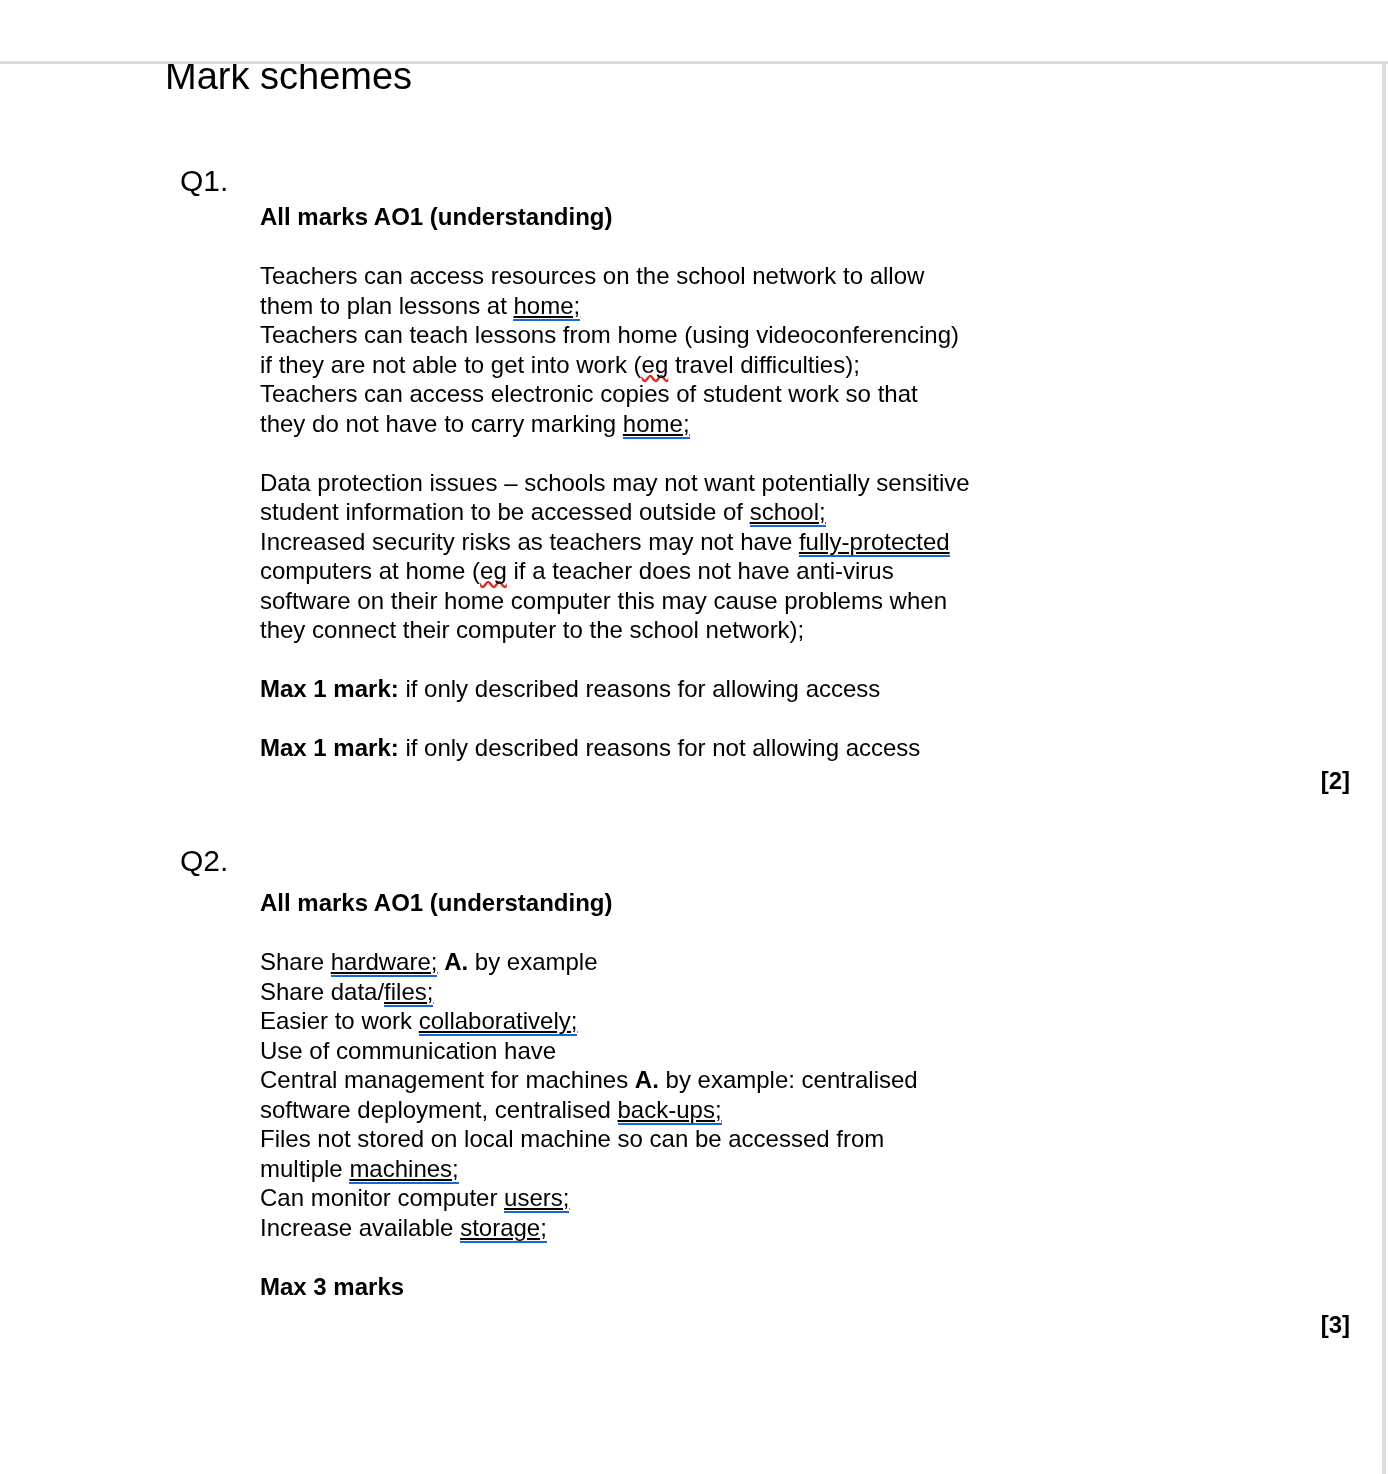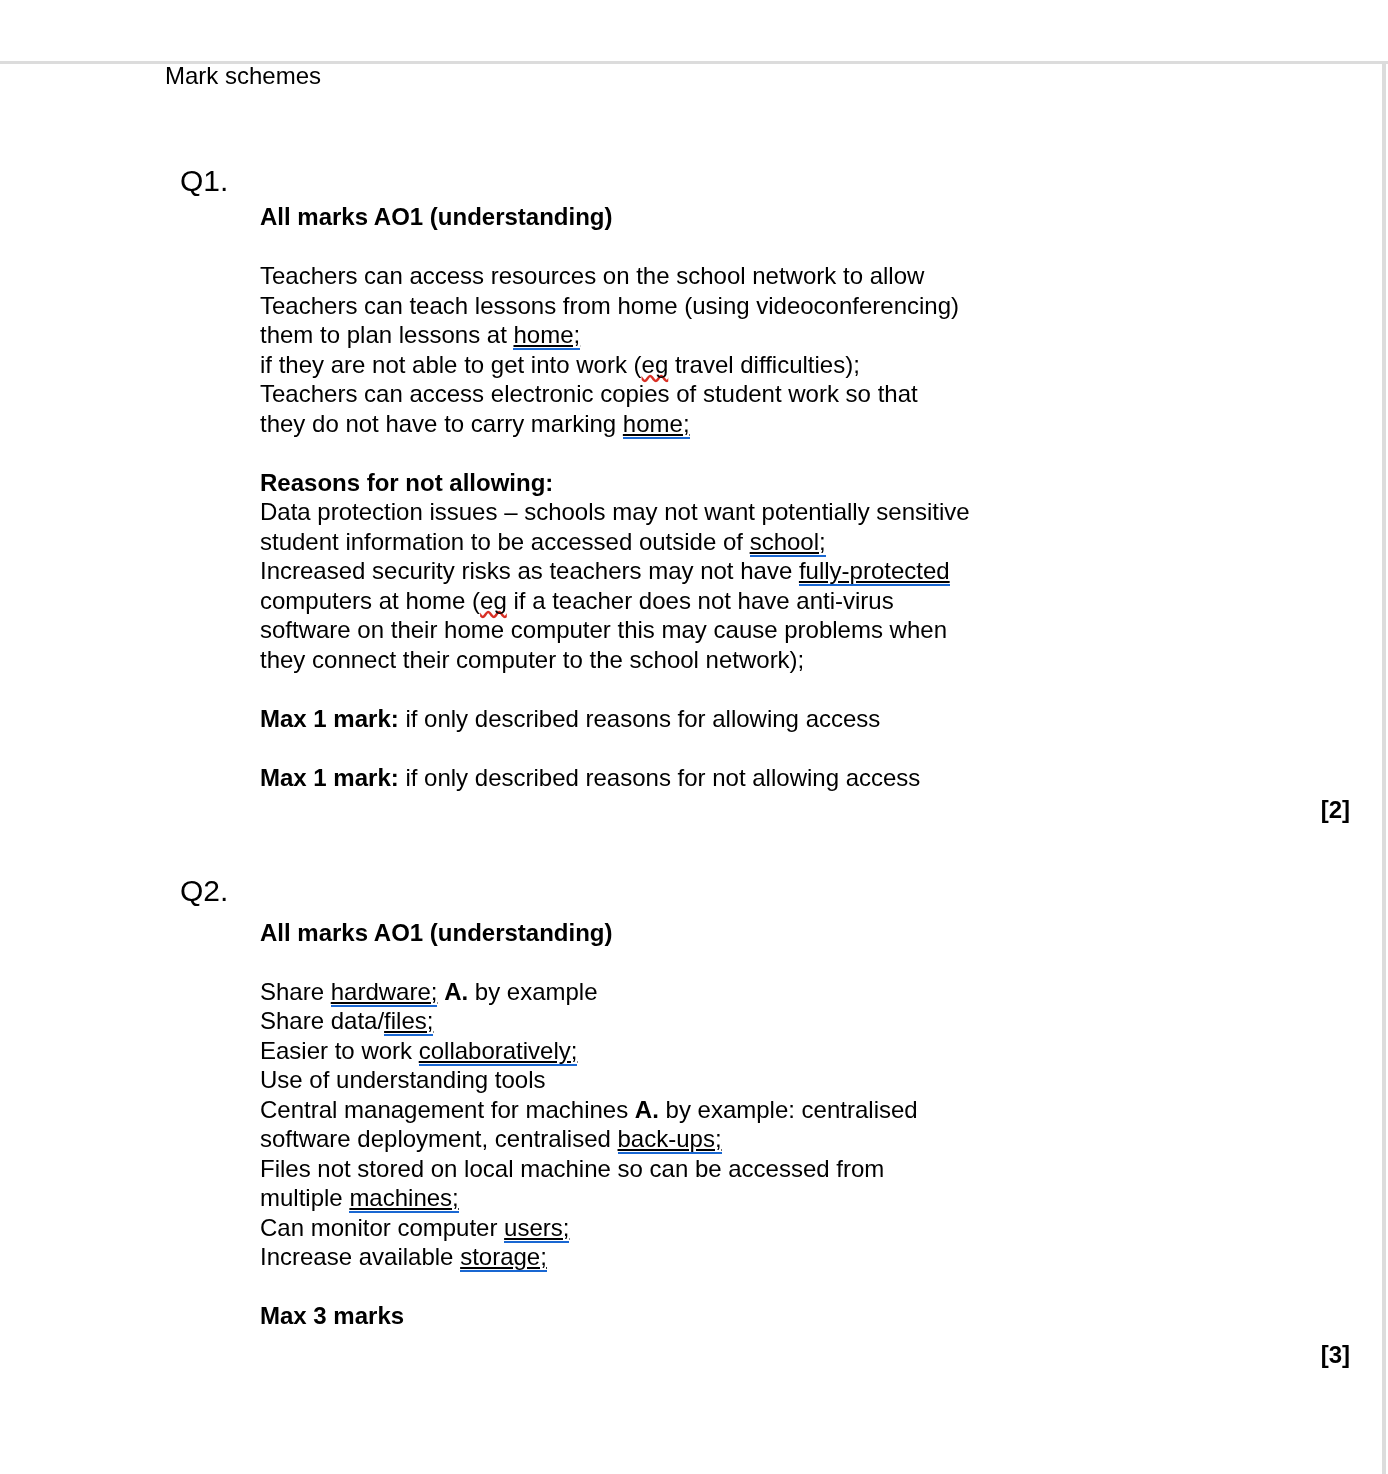--- a/index.html
+++ b/index.html
@@ -9,21 +9,21 @@
     color:#000;
     -webkit-font-smoothing:antialiased;
   }
   .page{position:relative;width:1388px;height:1474px;background:#fff;}
   .edge{position:absolute;}
   .edge-top{top:3px;left:0;right:0;height:3px;background:var(--border-light,#dcdcdc);}
   .edge-right{top:3px;right:2px;bottom:8px;width:4px;background:var(--border-light,#dcdcdc);}
 
   .doc-title{
     margin:58px 0 0 165px;
-    font-size:24px;line-height:36px;font-weight:400;
+    font-size:38px;line-height:36px;font-weight:400;
   }
   .question{margin-left:180px;}
   .question.q1{margin-top:69px;}
   .question.q2{margin-top:48px;}
   .q-id{font-size:30px;font-weight:400;line-height:36px;}
   .q-body{margin-left:80px;width:1090px;margin-top:3px;}
   .question.q2 .q-body{margin-top:9px;}
 
   .line{
     font-size:24px;line-height:29.5px;height:29.5px;
@@ -56,27 +56,26 @@
   <div class="edge edge-right"></div>
 
   <h1 class="doc-title">Mark schemes</h1>
 
   <section class="question q1">
     <div class="q-id">Q1.</div>
     <div class="q-body">
         <div class="line"><span class="b">All marks AO1 (understanding)</span></div>
         <div class="line blank"></div>
         <div class="line"><span>Teachers can access resources on the school network to allow</span></div>
+        <div class="line"><span>them to plan lessons at </span><span class="u">home;</span></div>
         <div class="line"><span>Teachers can teach lessons from home (using videoconferencing)</span></div>
-        <div class="line"><span>them to plan lessons at </span><span class="u">home;</span></div>
         <div class="line"><span>if they are not able to get into work (</span><span class="w">eg</span><span> travel difficulties);</span></div>
         <div class="line"><span>Teachers can access electronic copies of student work so that</span></div>
         <div class="line"><span>they do not have to carry marking </span><span class="u">home;</span></div>
         <div class="line blank"></div>
-        <div class="line"><span class="b">Reasons for not allowing:</span></div>
         <div class="line"><span>Data protection issues – schools may not want potentially sensitive</span></div>
         <div class="line"><span>student information to be accessed outside of </span><span class="u">school;</span></div>
         <div class="line"><span>Increased security risks as teachers may not have </span><span class="u">fully-protected</span></div>
         <div class="line"><span>computers at home (</span><span class="w">eg</span><span> if a teacher does not have anti-virus</span></div>
         <div class="line"><span>software on their home computer this may cause problems when</span></div>
         <div class="line"><span>they connect their computer to the school network);</span></div>
         <div class="line blank"></div>
         <div class="line"><span class="b">Max 1 mark:</span><span> if only described reasons for allowing access</span></div>
         <div class="line blank"></div>
         <div class="line"><span class="b">Max 1 mark:</span><span> if only described reasons for not allowing access</span></div>
@@ -87,21 +86,21 @@
   </section>
 
   <section class="question q2">
     <div class="q-id">Q2.</div>
     <div class="q-body">
         <div class="line"><span class="b">All marks AO1 (understanding)</span></div>
         <div class="line blank"></div>
         <div class="line"><span>Share </span><span class="u">hardware;</span><span> </span><span class="b">A.</span><span> by example</span></div>
         <div class="line"><span>Share data/</span><span class="u">files;</span></div>
         <div class="line"><span>Easier to work </span><span class="u">collaboratively;</span></div>
-        <div class="line"><span>Use of understanding tools</span></div>
+        <div class="line"><span>Use of communication have</span></div>
         <div class="line"><span>Central management for machines </span><span class="b">A.</span><span> by example: centralised</span></div>
         <div class="line"><span>software deployment, centralised </span><span class="u">back-ups;</span></div>
         <div class="line"><span>Files not stored on local machine so can be accessed from</span></div>
         <div class="line"><span>multiple </span><span class="u">machines;</span></div>
         <div class="line"><span>Can monitor computer </span><span class="u">users;</span></div>
         <div class="line"><span>Increase available </span><span class="u">storage;</span></div>
         <div class="line blank"></div>
         <div class="line"><span class="b">Max 3 marks</span></div>
       </div>
     <div class="q-body marks-wrap">

